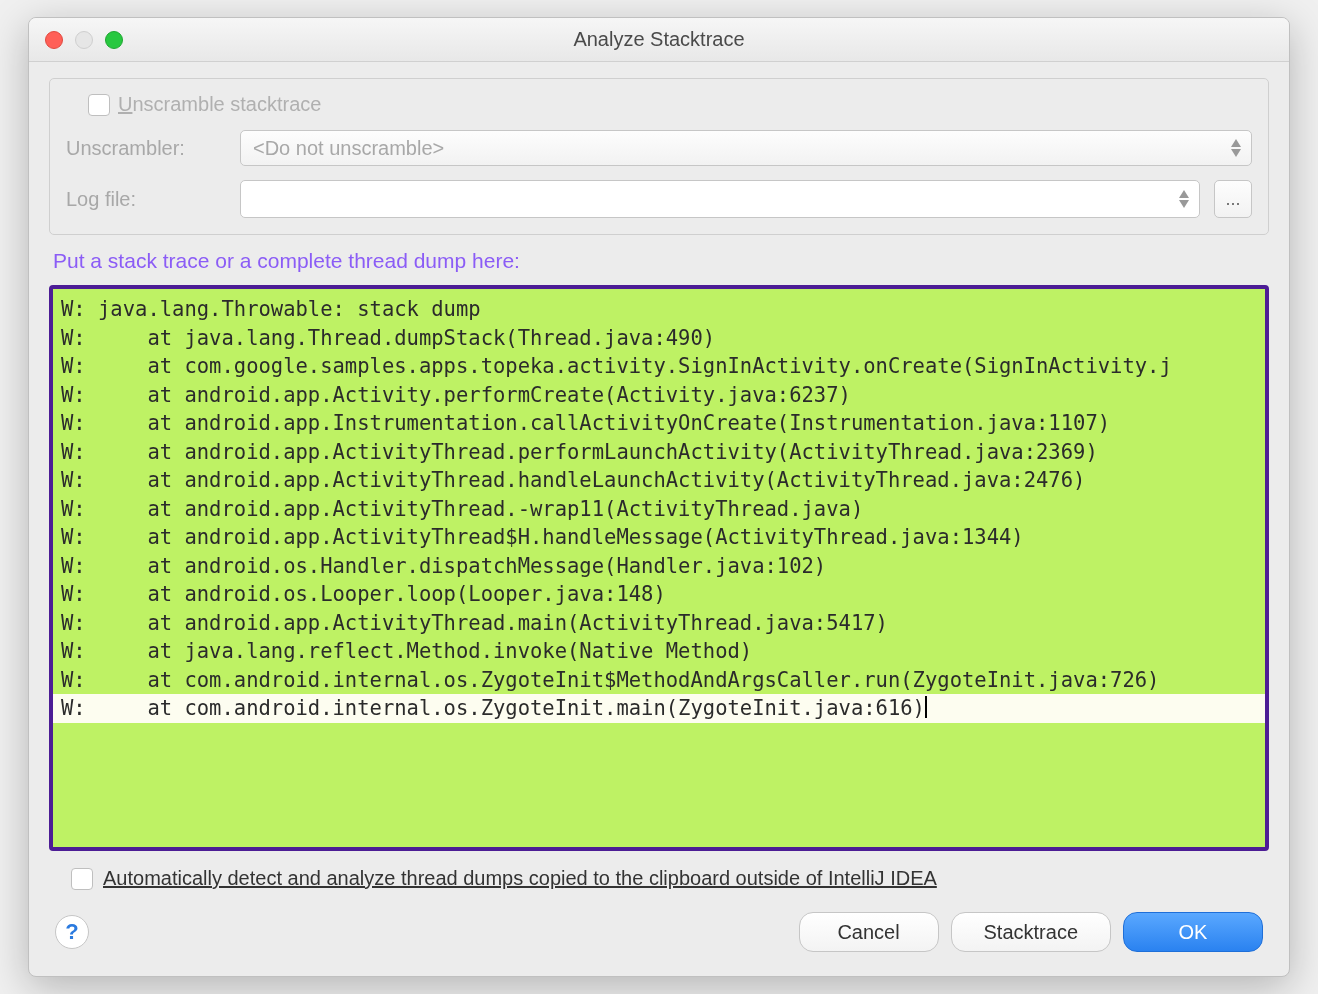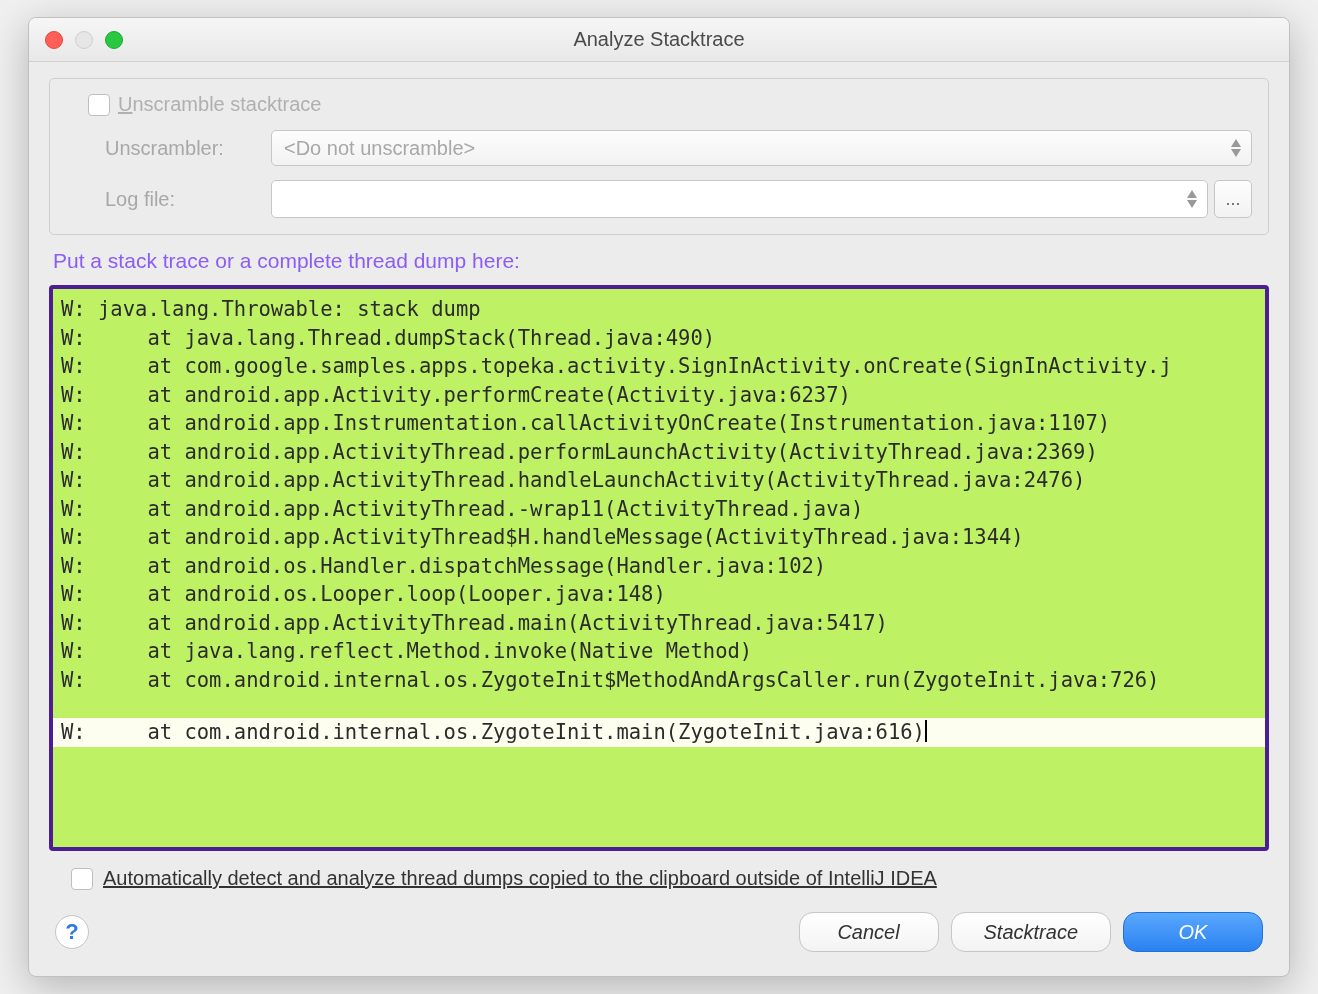--- a/index.html
+++ b/index.html
@@ -60,23 +60,22 @@
     }
     .group-panel {
       border: 1px solid #cfcfcf;
       border-radius: 5px;
       padding: 14px 16px 16px 16px;
       background: #ececec;
     }
     .form-row {
       display: flex;
       align-items: center;
-      gap: 6px;
+      gap: 14px;
       margin-top: 14px;
-      margin-left: 39px;
     }
     .form-row:first-child { margin-top: 0; }
     .checkbox-row {
       display: flex;
       align-items: flex-end;
       gap: 8px;
       padding-left: 22px;
     }
     .checkbox {
       width: 22px;
@@ -156,21 +155,20 @@
       font-size: 20.5px;
       line-height: 28.5px;
       color: #2b2b2b;
       overflow: hidden;
       white-space: pre;
     }
     .editor .line { padding: 0 8px; }
     .editor .line.cursor-line {
       background: #fdfdf0;
       position: relative;
-      margin-top: 24px;
     }
     .cursor {
       display: inline-block;
       width: 2px;
       height: 22px;
       background: #000;
       vertical-align: -3px;
     }
     .auto-row {
       display: flex;
@@ -205,21 +203,20 @@
     .spacer { flex: 1; }
     .btn {
       min-width: 140px;
       height: 40px;
       border-radius: 14px;
       font-size: 20px;
       display: flex;
       align-items: center;
       justify-content: center;
       padding: 0 32px;
-      font-style: italic;
     }
     .btn-normal {
       background: linear-gradient(#ffffff, #f3f3f3);
       border: 1px solid #c6c6c6;
       color: #333;
     }
     .btn-primary {
       background: linear-gradient(#5aa8ff, #2a82f0);
       border: 1px solid #1f6fd8;
       color: #fff;

